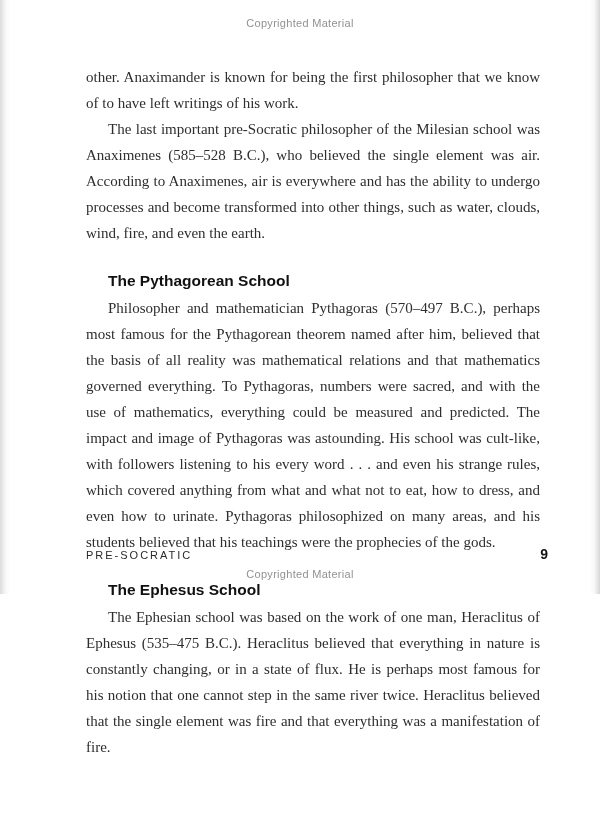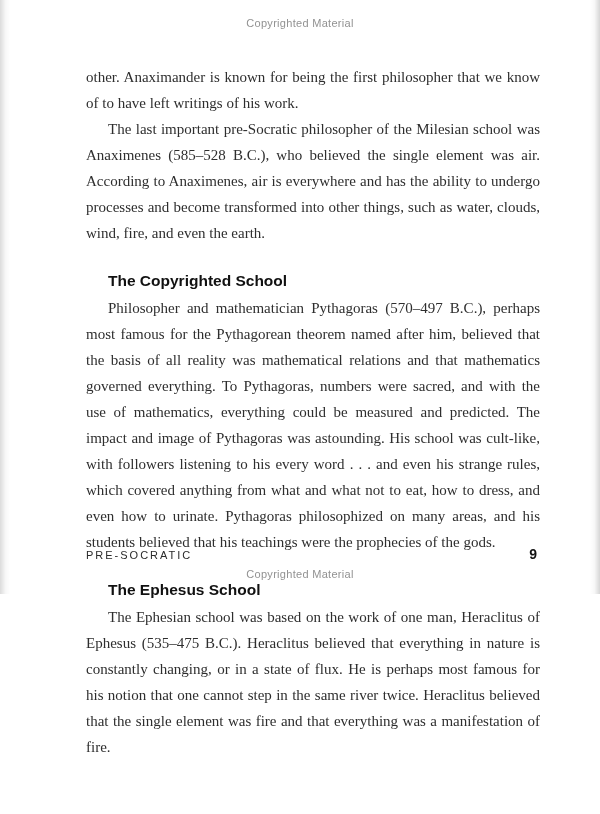--- a/index.html
+++ b/index.html
@@ -60,21 +60,21 @@
     font-size: 15.5px;
     font-weight: bold;
     color: #111111;
     margin: 24px 0 3px 22px;
     text-align: left;
     line-height: 22px;
   }
   .footer {
     position: absolute;
     left: 86px;
-    right: 63px;
+    right: 52px;
     bottom: 32px;
     display: flex;
     justify-content: space-between;
     align-items: baseline;
   }
   .running-title {
     font-family: "Liberation Sans", sans-serif;
     font-size: 11px;
     letter-spacing: 2px;
     color: #2a2a2a;
@@ -93,21 +93,21 @@
   <div class="edge edge-left"></div>
   <div class="edge edge-right"></div>
 
   <div class="copyright top">Copyrighted Material</div>
 
   <div class="content">
     <p class="para no-indent">other. Anaximander is known for being the first philosopher that we know of to have left writings of his work.</p>
 
     <p class="para">The last important pre-Socratic philosopher of the Milesian school was Anaximenes (585–528 B.C.), who believed the single element was air. According to Anaximenes, air is everywhere and has the ability to undergo processes and become transformed into other things, such as water, clouds, wind, fire, and even the earth.</p>
 
-    <h2 class="section-heading">The Copyrighted School</h2>
+    <h2 class="section-heading">The Pythagorean School</h2>
     <p class="para">Philosopher and mathematician Pythagoras (570–497 B.C.), perhaps most famous for the Pythagorean theorem named after him, believed that the basis of all reality was mathematical relations and that mathematics governed everything. To Pythagoras, numbers were sacred, and with the use of mathematics, everything could be measured and predicted. The impact and image of Pythagoras was astounding. His school was cult-like, with followers listening to his every word . . . and even his strange rules, which covered anything from what and what not to eat, how to dress, and even how to urinate. Pythagoras philosophized on many areas, and his students believed that his teachings were the prophecies of the gods.</p>
 
     <h2 class="section-heading">The Ephesus School</h2>
     <p class="para">The Ephesian school was based on the work of one man, Heraclitus of Ephesus (535–475 B.C.). Heraclitus believed that everything in nature is constantly changing, or in a state of flux. He is perhaps most famous for his notion that one cannot step in the same river twice. Heraclitus believed that the single element was fire and that everything was a manifestation of fire.</p>
   </div>
 
   <div class="footer">
     <span class="running-title">PRE-SOCRATIC</span>
     <span class="page-number">9</span>
   </div>

